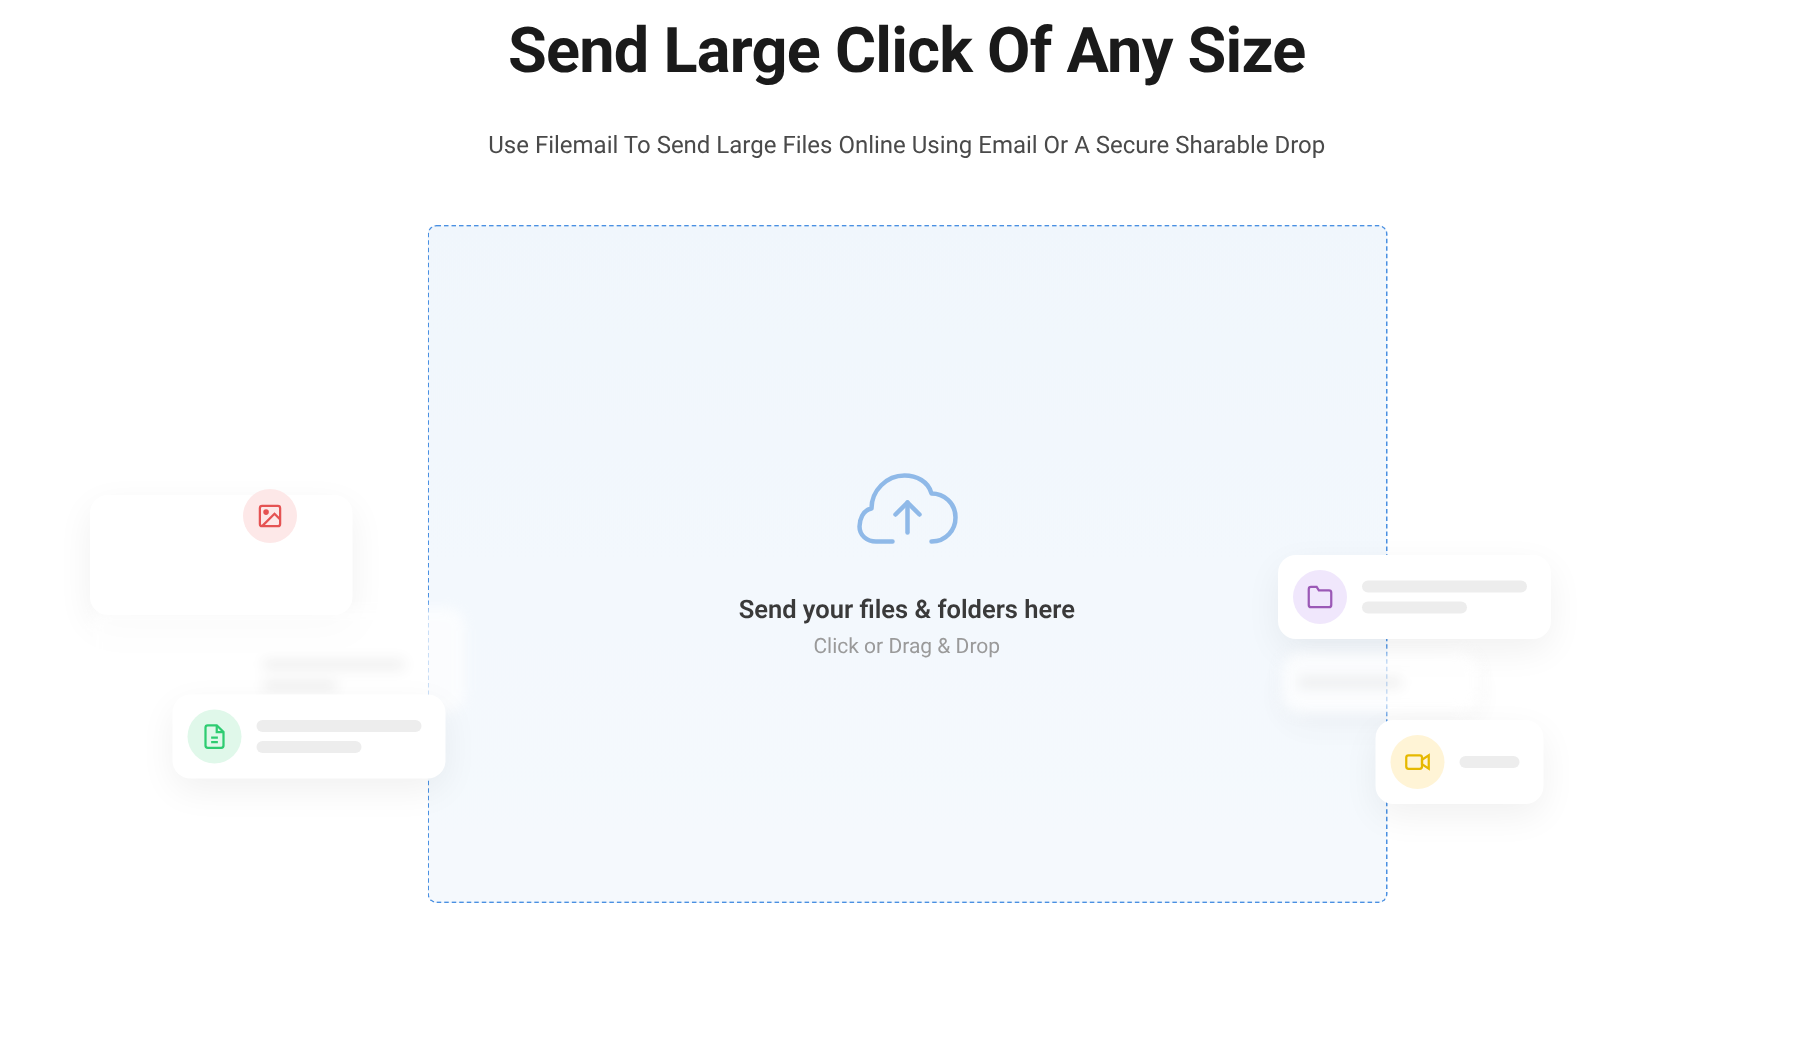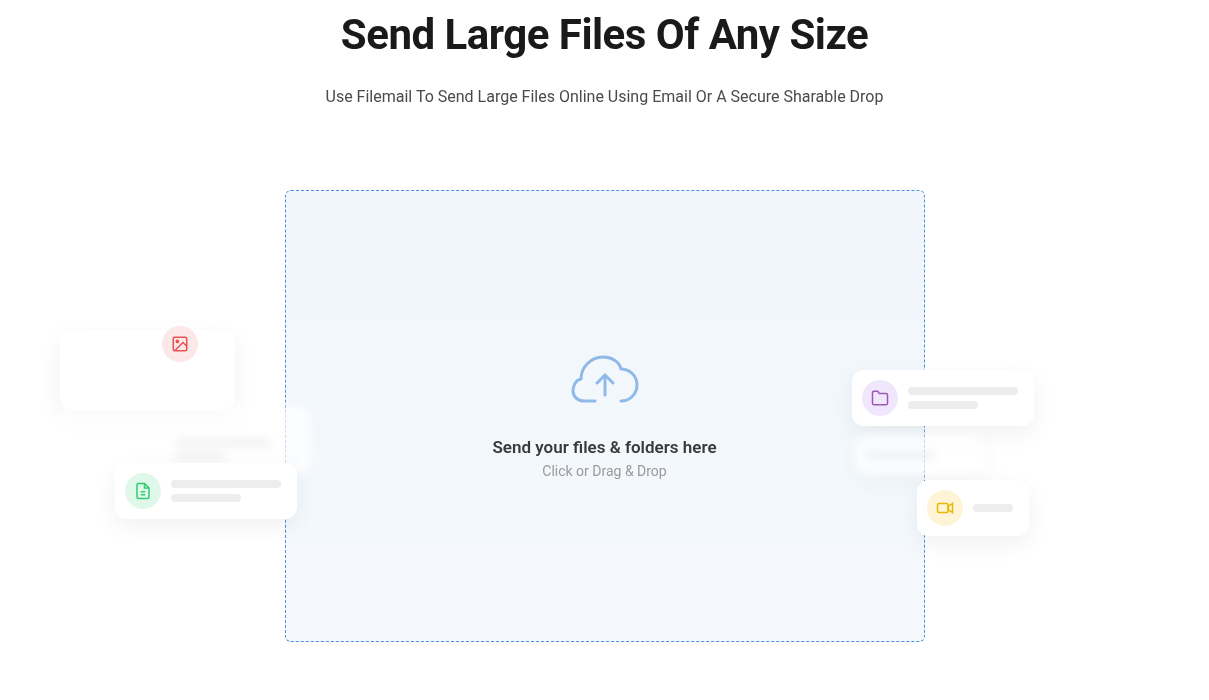--- a/index.html
+++ b/index.html
@@ -27,21 +27,21 @@
       font-size: 16px;
       color: #4a4a4a;
       text-align: center;
       margin-top: 28px;
       font-weight: 400;
     }
     .dropzone-container {
       position: relative;
       width: 640px;
       height: 452px;
-      margin: 84px auto 0;
+      margin: 44px auto 0;
     }
     .dropzone {
       width: 100%;
       height: 100%;
       border: 1.5px dashed #4a90e2;
       border-radius: 6px;
       background: linear-gradient(180deg, #f0f6fc 0%, #f5f9fd 100%);
       display: flex;
       flex-direction: column;
       align-items: center;
@@ -157,21 +157,21 @@
     .fc-small-blur1 {
       left: 855px;
       top: 435px;
       width: 130px;
       height: 40px;
     }
   </style>
 </head>
 <body>
 
-<h1 class="page-title">Send Large Files Of Any Size</h1>
+<h1 class="page-title">Send Large Click Of Any Size</h1>
 <p class="page-subtitle">Use Filemail To Send Large Files Online Using Email Or A Secure Sharable Drop</p>
 
 <div class="dropzone-container">
   <div class="dropzone">
     <span class="upload-icon">
       <svg viewBox="0 0 72 58" fill="none" stroke="#8fb9e8" stroke-width="3" stroke-linecap="round" stroke-linejoin="round">
         <path d="M 52 48 C 62 48 68 40 68 32 C 68 22 60 16 52 16 C 50 8 42 4 34 4 C 22 4 12 14 12 26 C 6 27 4 34 4 38 C 4 44 9 48 15 48 L 26 48"></path>
         <path d="M 36 42 L 36 22"></path>
         <path d="M 28 30 L 36 22 L 44 30"></path>
       </svg>

